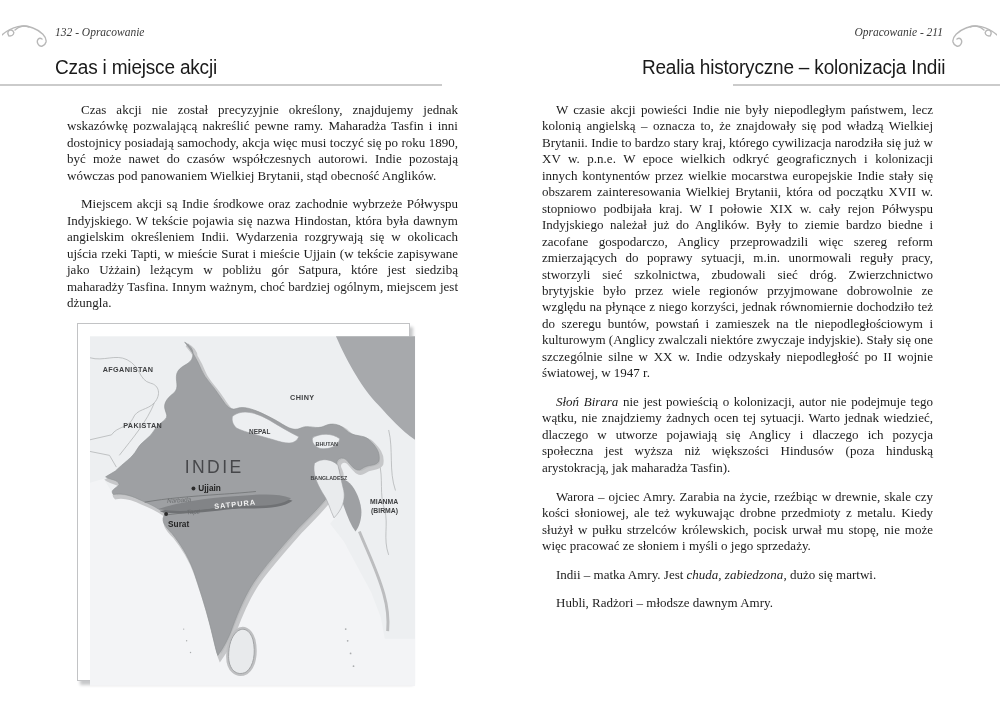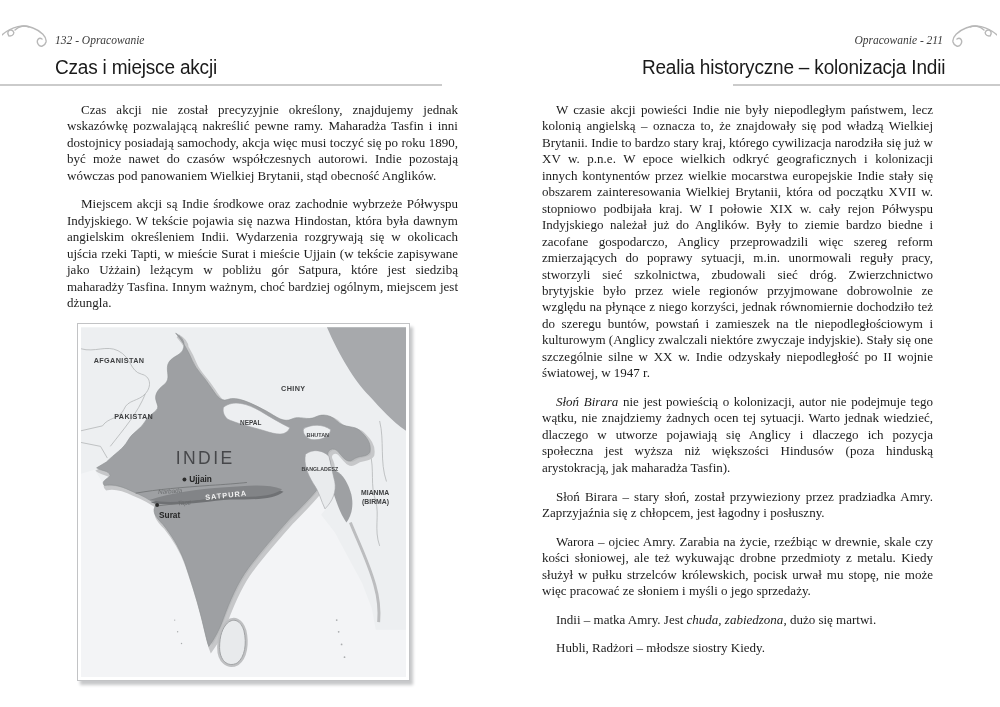--- a/index.html
+++ b/index.html
@@ -2,21 +2,21 @@
 <html lang="pl"><head>
 <meta charset="utf-8">
 <style>
   html,body{margin:0;padding:0;}
   body{
     width:1000px;height:707px;position:relative;overflow:hidden;
     background:#ffffff;color:#1c1c1c;
     font-family:"Liberation Serif","DejaVu Serif",serif;
   }
   .page-header{
-    position:absolute;top:34px;font-style:italic;font-size:11.5px;color:#3a3a3a;
+    position:absolute;top:26px;font-style:italic;font-size:11.5px;color:#3a3a3a;
   }
   .page-header.left{left:55px;}
   .page-header.right{right:57px;}
   .flourish{position:absolute;top:21px;width:52px;height:28px;}
   .flourish.left{left:2px;}
   .flourish.right{right:3px;}
   .section-heading{
     position:absolute;top:56px;font-family:"Liberation Sans","DejaVu Sans",sans-serif;
     font-size:20px;font-weight:400;color:#1a1a1a;letter-spacing:-0.2px;white-space:nowrap;
   }
@@ -26,21 +26,21 @@
   .heading-rule.left{left:0;width:442px;}
   .heading-rule.right{left:733px;right:0;}
   .column{position:absolute;top:90px;width:415px;font-size:13px;line-height:16.45px;text-align:justify;}
   .column.left{left:55px;}
   .column.right{left:530px;}
   .column p{margin:12px;text-indent:14px;}
   .b{font-weight:normal;}
   .i{font-style:italic;}
   .map-frame{
     margin:3px 0 0 22px;width:333px;height:358px;box-sizing:border-box;
-    background:#ffffff;border:1px solid #c2c3c5;padding:3px;
+    background:#ffffff;border:1px solid #c2c3c5;padding:12px;
     box-shadow:3px 4px 3px #c7c8ca;
   }
   .map-frame svg{display:block;}
   .sub-heading-row{margin-top:11px;}
   .sub-heading{
     display:block;text-align:right;font-family:"Liberation Sans","DejaVu Sans",sans-serif;
     font-size:20px;font-weight:400;color:#1a1a1a;letter-spacing:-0.2px;
     transform:scaleX(0.95);transform-origin:100% 50%;
   }
   .sub-heading-rule{
@@ -156,18 +156,17 @@
     </svg>
   </div>
 </div>
 
 <div class="column right">
   <p><span class="b">W czasie akcji powieści Indie nie były niepodległym państwem, lecz kolonią angielską</span><span> – oznacza to, że znajdowały się pod władzą Wielkiej Brytanii. Indie to bardzo stary kraj, którego cywilizacja narodziła się już w XV w. p.n.e. W epoce wielkich odkryć geograficznych i kolonizacji innych kontynentów przez wielkie mocarstwa europejskie Indie stały się obszarem zainteresowania Wielkiej Brytanii, która </span><span class="b">od początku XVII w. stopniowo podbijała kraj</span><span>. W I połowie XIX w. cały rejon Półwyspu Indyjskiego należał już do Anglików. Były to ziemie bardzo biedne i zacofane gospodarczo, Anglicy przeprowadzili więc szereg reform zmierzających do poprawy sytuacji, m.in. unormowali reguły pracy, stworzyli sieć szkolnictwa, zbudowali sieć dróg. Zwierzchnictwo brytyjskie było przez wiele regionów przyjmowane dobrowolnie ze względu na płynące z niego korzyści, jednak równomiernie dochodziło też do szeregu buntów, powstań i zamieszek na tle niepodległościowym i kulturowym (Anglicy zwalczali niektóre zwyczaje indyjskie). Stały się one szczególnie silne w XX w. </span><span class="b">Indie odzyskały niepodległość po II wojnie światowej, w 1947 r.</span></p>
   <p><span class="i">Słoń Birara</span><span> nie jest powieścią o kolonizacji, autor nie podejmuje tego wątku, nie znajdziemy żadnych ocen tej sytuacji. Warto jednak wiedzieć, dlaczego w utworze pojawiają się Anglicy i dlaczego ich pozycja społeczna jest wyższa niż większości Hindusów (poza hinduską arystokracją, jak maharadża Tasfin).</span></p>
 
 
   <div class="characters">
-    <p><span class="b">Słoń Birara</span><span> – stary słoń, został przywieziony przez pradziadka Amry. Zaprzyjaźnia się z chłopcem, jest łagodny i posłuszny.</span></p>
     <p><span class="b">Warora</span><span> – ojciec Amry. Zarabia na życie, rzeźbiąc w drewnie, skale czy kości słoniowej, ale też wykuwając drobne przedmioty z metalu. Kiedy służył w pułku strzelców królewskich, pocisk urwał mu stopę, nie może więc pracować ze słoniem i myśli o jego sprzedaży.</span></p>
     <p><span class="b">Indii</span><span> – matka Amry. Jest </span><span class="i">chuda, zabiedzona</span><span>, dużo się martwi.</span></p>
-    <p><span class="b">Hubli, Radżori</span><span> – młodsze siostry Kiedy.</span></p>
+    <p><span class="b">Hubli, Radżori</span><span> – młodsze dawnym Amry.</span></p>
   </div>
 </div>
 
 </body></html>

